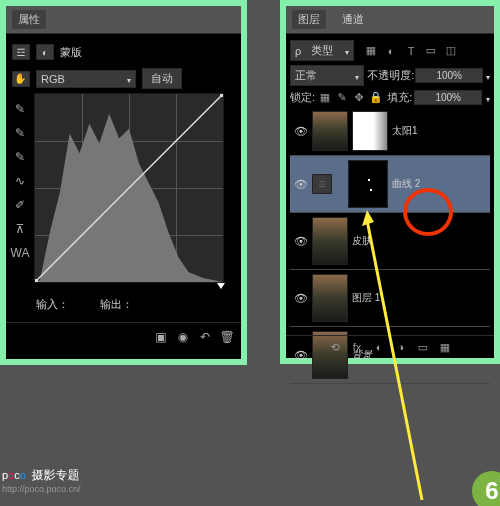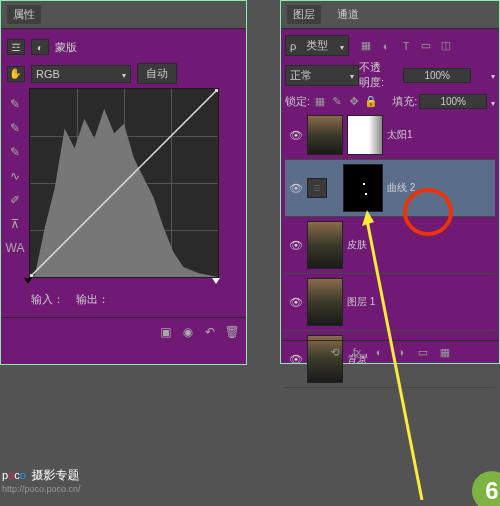--- a/index.html
+++ b/index.html
@@ -1,36 +1,36 @@
 <!DOCTYPE html>
 <html><head>
 <meta charset="utf-8">
 <style>
 *{margin:0;padding:0;box-sizing:border-box;font-family:Arial,"Microsoft YaHei",sans-serif;font-size:11px;color:#ccc}
 body{background:#535353;width:500px;height:506px;overflow:hidden;position:relative}
-.panel{background:#701a75;border:1px solid #86efac}
+.panel{background:#000000;border:6px solid #86efac}
 .left-panel{position:absolute;left:0;top:0;width:247px;height:365px}
 .right-panel{position:absolute;right:0;top:0;width:220px;height:364px}
 .panel-header{background:#535353;padding:4px 6px;border-bottom:1px solid #2a2a2a;display:flex;gap:10px}
 .tab{padding:2px 6px;border-radius:2px}
 .tab.active{background:#3f3f3f}
 .props-body{padding:6px}
 .icon-row{display:flex;gap:6px;align-items:center;padding:4px 0}
 .icon{width:18px;height:16px;background:#3a3a3a;display:flex;align-items:center;justify-content:center;border:1px solid #2a2a2a;font-size:10px}
 .preset-row{display:flex;align-items:center;gap:6px;padding:4px 0}
 .dropdown{flex:1;background:#3a3a3a;border:1px solid #2a2a2a;padding:2px 4px;display:flex;justify-content:space-between;align-items:center}
 .btn{background:#3a3a3a;border:1px solid #2a2a2a;padding:2px 8px}
 .curves-area{display:flex;gap:4px}
 .left-tools{width:18px;display:flex;flex-direction:column;gap:8px;padding-top:8px}
 .tool-icon{width:16px;height:16px;display:flex;align-items:center;justify-content:center;font-size:12px;color:#aaa}
 .histogram-box{width:190px;height:190px;background:#2a2a2a;position:relative;border:1px solid #1a1a1a}
 .histogram{position:absolute;bottom:0;left:0;right:0;height:100%}
 .curve-line{position:absolute;top:0;left:0;width:100%;height:100%}
 .grid-line{position:absolute;background:#555}
-.io-row{display:flex;gap:12px;padding:4px 0 4px 24px}
+.io-row{display:flex;gap:31px;padding:4px 0 4px 24px}
 .slider-track{width:190px;height:10px;margin-left:20px;position:relative}
 .tri{position:absolute;width:0;height:0;border-left:4px solid transparent;border-right:4px solid transparent;border-top:6px solid #ccc}
 .bottom-icons{display:flex;justify-content:flex-end;gap:6px;padding:6px;border-top:1px solid #2a2a2a}
 .layers-body{padding:4px}
 .type-row{display:flex;align-items:center;gap:4px;padding:2px 0}
 .fx-icons{display:flex;gap:6px;margin-left:6px}
 .fx-icon{width:14px;height:14px;display:flex;align-items:center;justify-content:center;color:#999;font-size:11px}
 .opacity-row{display:flex;align-items:center;justify-content:space-between;padding:2px 0}
 .lock-row{display:flex;align-items:center;gap:3px;padding:2px 0;font-size:10px}
 .val-box{background:#3a3a3a;border:1px solid #2a2a2a;padding:1px 20px;font-size:10px}
@@ -140,21 +140,21 @@
         <span class="fx-icon">T</span>
         <span class="fx-icon">▭</span>
         <span class="fx-icon">◫</span>
       </div>
     </div>
     <div class="opacity-row">
       <div class="dropdown" style="flex:0 0 74px">
         <span>正常</span>
           <span class="chev"></span>
       </div>
-      <div style="display:flex;align-items:center;gap:18px">
+      <div style="display:flex;align-items:center;gap:1px">
         <span>不透明度:</span>
         <span class="val-box">100%</span>
           <span class="chev"></span>
       </div>
     </div>
     <div class="lock-row">
       <span>锁定:</span>
       <span class="fx-icon">▦</span>
       <span class="fx-icon">✎</span>
       <span class="fx-icon">✥</span>

